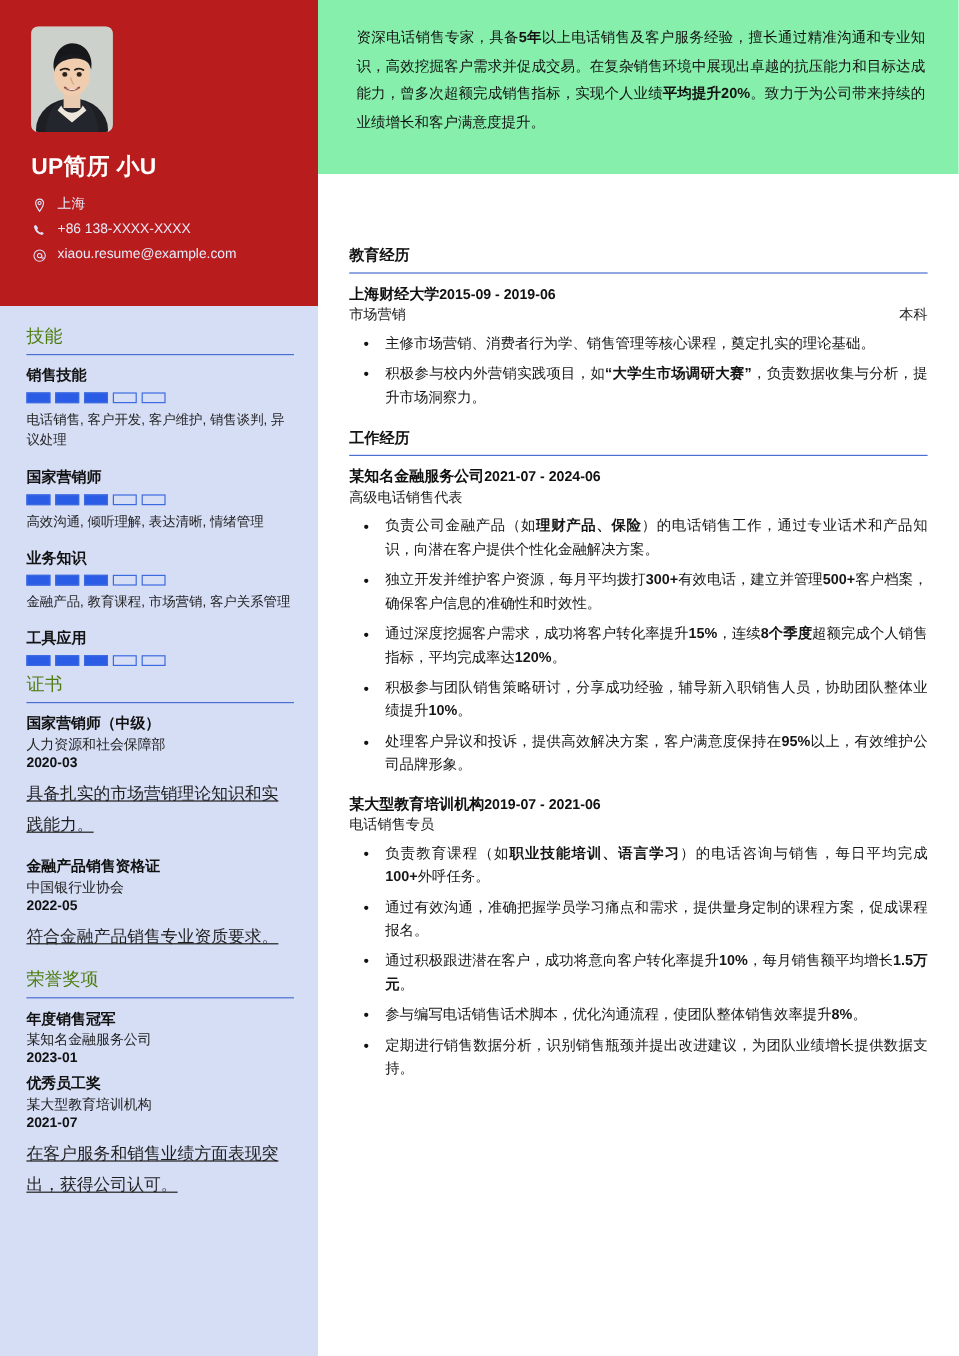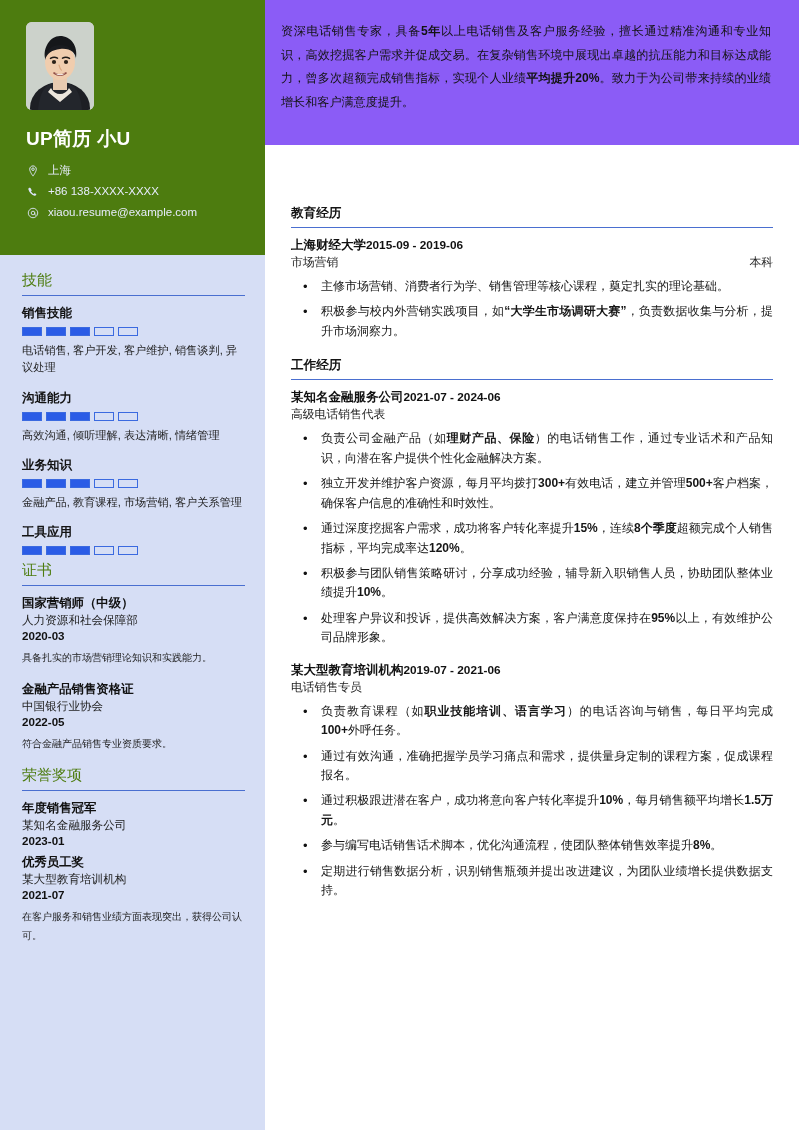--- a/index.html
+++ b/index.html
@@ -20,21 +20,21 @@
   }
 
   
   .sidebar {
     width: 265px;
     flex: 0 0 265px;
     background: #d6def5;
     position: relative;
   }
   .sb-header {
-    background: #4d7c0f;
+    background: #b91c1c;
     padding: 18px 20px 20px 20px;
     height: 255px;
   }
   .photo {
     width: 68px;
     height: 88px;
     border-radius: 6px;
     margin: 4px 0 0 6px;
     overflow: hidden;
     background: #cfd4cd;
@@ -105,36 +105,37 @@
     color: #222;
     margin-bottom: 1px;
   }
   .cert-date, .award-date {
     font-size: 11.6px;
     font-weight: 700;
     color: #111;
     margin-bottom: 7px;
   }
   .cert-desc, .award-desc {
-    font-size: 10px;
+    font-size: 14px;
     color: #1f1f1f;
     line-height: 1.85;
     margin-bottom: 13px;
+    text-decoration: underline;
   }
   .cert-desc b, .award-desc b { font-weight: 700; }
 
   
   .main {
     flex: 1 1 auto;
     position: relative;
     background: #ffffff;
   }
   .summary {
-    background: #8b5cf6;
-    padding: 20px 28px 20px 16px;
+    background: #86efac;
+    padding: 20px 28px 20px 32px;
     min-height: 145px;
   }
   .summary p {
     font-size: 12.1px;
     line-height: 1.95;
     color: #131313;
     text-align: justify;
   }
   .summary b { font-weight: 700; }
 
@@ -264,21 +265,21 @@
             <div class="skill-blocks">
                 <span class="blk on"></span>
                 <span class="blk on"></span>
                 <span class="blk on"></span>
                 <span class="blk off"></span>
                 <span class="blk off"></span>
               </div>
             <div class="skill-kw">电话销售, 客户开发, 客户维护, 销售谈判, 异议处理</div>
           </div>
           <div>
-            <div class="skill-name">沟通能力</div>
+            <div class="skill-name">国家营销师</div>
             <div class="skill-blocks">
                 <span class="blk on"></span>
                 <span class="blk on"></span>
                 <span class="blk on"></span>
                 <span class="blk off"></span>
                 <span class="blk off"></span>
               </div>
             <div class="skill-kw">高效沟通, 倾听理解, 表达清晰, 情绪管理</div>
           </div>
           <div>

